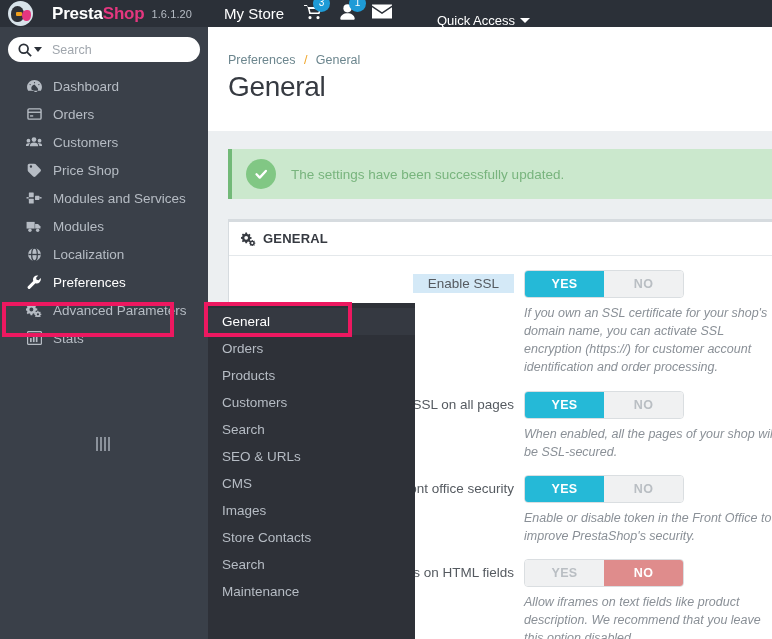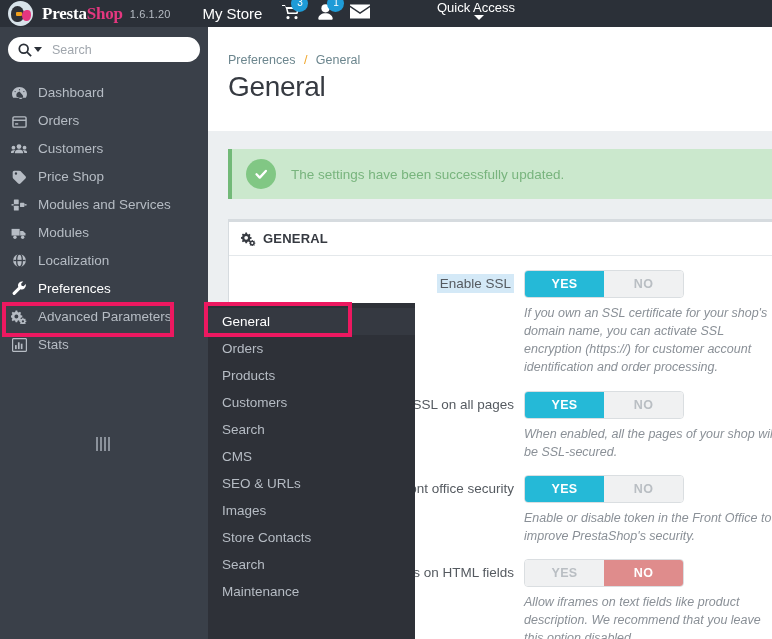--- a/index.html
+++ b/index.html
@@ -38,21 +38,21 @@
     width: 9px; height: 11px; right: 2px; top: 9px;
     background: #e4377f; border-radius: 50% 40% 50% 50%;
   }
   .ps-logo .beak {
     position: absolute; width: 6px; height: 4px;
     background: #f2a01c; left: 16px; top: 12px; border-radius: 1px;
     z-index: 3;
   }
   .brand {
     font-size: 17px; font-weight: bold; letter-spacing: -0.2px;
-    margin-left: 2px; white-space: nowrap; font-family: Liberation Serif, serif;
+    margin-left: 12px; white-space: nowrap;
   }
   .brand .presta { color: #ffffff; }
   .brand .shop { color: #e4377f; }
   .version {
     color: #b6bcc4; font-size: 11px; margin-left: 7px; letter-spacing: 0.1px;
   }
   .store-name {
     color: #ffffff; font-size: 15px; margin-left: 32px; white-space: nowrap;
   }
   .hdr-icons { display: flex; align-items: center; margin-left: 20px; gap: 17px; }
@@ -61,21 +61,21 @@
     position: absolute; top: -9px; left: 9px;
     min-width: 17px; height: 17px; padding: 0 3px;
     background: #1e9bd7; color: #fff;
     border-radius: 50%; font-size: 10px;
     display: flex; align-items: center; justify-content: center;
     line-height: 1;
   }
   .quick-access {
     position: absolute; left: 437px; top: 0; height: 40px;
     display: flex; align-items: center;
-    color: #ffffff; font-size: 13px; white-space: nowrap; flex-direction: column;
+    color: #ffffff; font-size: 13px; white-space: nowrap;
   }
   .caret-dn {
     display: inline-block; margin-left: 5px;
     width: 0; height: 0;
     border-left: 5px solid transparent; border-right: 5px solid transparent;
     border-top: 5px solid #ffffff;
   }
 
   
   .sidebar {
@@ -97,22 +97,22 @@
   .search-input {
     border: 0; outline: 0; background: transparent;
     margin-left: 10px; font-size: 12.5px;
     font-family: "Liberation Sans", sans-serif;
     color: #555; width: 130px;
   }
   .search-input::placeholder { color: #a0a6ad; }
 
   .nav { margin-top: 4px; }
   .nav-item {
-    height: 28px; display: flex; align-items: flex-end;
-    padding-left: 8px; color: #b6bcc4; font-size: 13.5px;
+    height: 28px; display: flex; align-items: center;
+    padding-left: 23px; color: #b6bcc4; font-size: 13.5px;
     white-space: nowrap; cursor: pointer; position: relative;
   }
   .nav-item .nic {
     width: 22px; display: flex; align-items: center; justify-content: center;
     color: #b6bcc4; flex: 0 0 22px;
   }
   .nav-item .nlbl { margin-left: 8px; }
   .nav-item.active { color: #ffffff; }
   .nav-item.active .nic { color: #ffffff; }
   .nav-item.active { background: #3a4049; }
@@ -184,21 +184,21 @@
     letter-spacing: 0.2px;
   }
   .panel-head .gear { margin-right: 7px; display: flex; color: #363a41; }
 
   .form-row { display: flex; padding: 14px 0 0 0; }
   .form-label {
     width: 295px; flex: 0 0 295px; text-align: right;
     padding-right: 10px; font-size: 13.5px; color: #555a60;
     line-height: 28px; white-space: nowrap;
   }
-  .form-label .hl { background: #d4e9f7; padding: 2px 3px; }
+  .form-label .hl { background: #d4e9f7; padding: 2px 15px; }
   .form-ctl { flex: 1; }
   .switch {
     display: inline-flex; border-radius: 4px; overflow: hidden;
     border: 1px solid #dadee1; height: 28px;
   }
   .sw-opt {
     width: 79px; display: flex; align-items: center; justify-content: center;
     font-size: 12.5px; font-weight: bold; letter-spacing: 0.3px; cursor: pointer;
     background: #f0f1f2; color: #b9bec3;
   }
@@ -384,22 +384,22 @@
         <span></span>
     </div>
   </div>
 
   <div class="submenu" id="submenu-list">
       <div class="submenu-item active">General</div>
       <div class="submenu-item">Orders</div>
       <div class="submenu-item">Products</div>
       <div class="submenu-item">Customers</div>
       <div class="submenu-item">Search</div>
+      <div class="submenu-item">SEO &amp; URLs</div>
       <div class="submenu-item">CMS</div>
-      <div class="submenu-item">SEO &amp; URLs</div>
       <div class="submenu-item">Images</div>
       <div class="submenu-item">Store Contacts</div>
       <div class="submenu-item">Search</div>
       <div class="submenu-item">Maintenance</div>
     </div>
 
   <div class="main">
     <div class="breadcrumb">
       <a class="bc-link">Preferences</a>
       <span class="sep">/</span>

